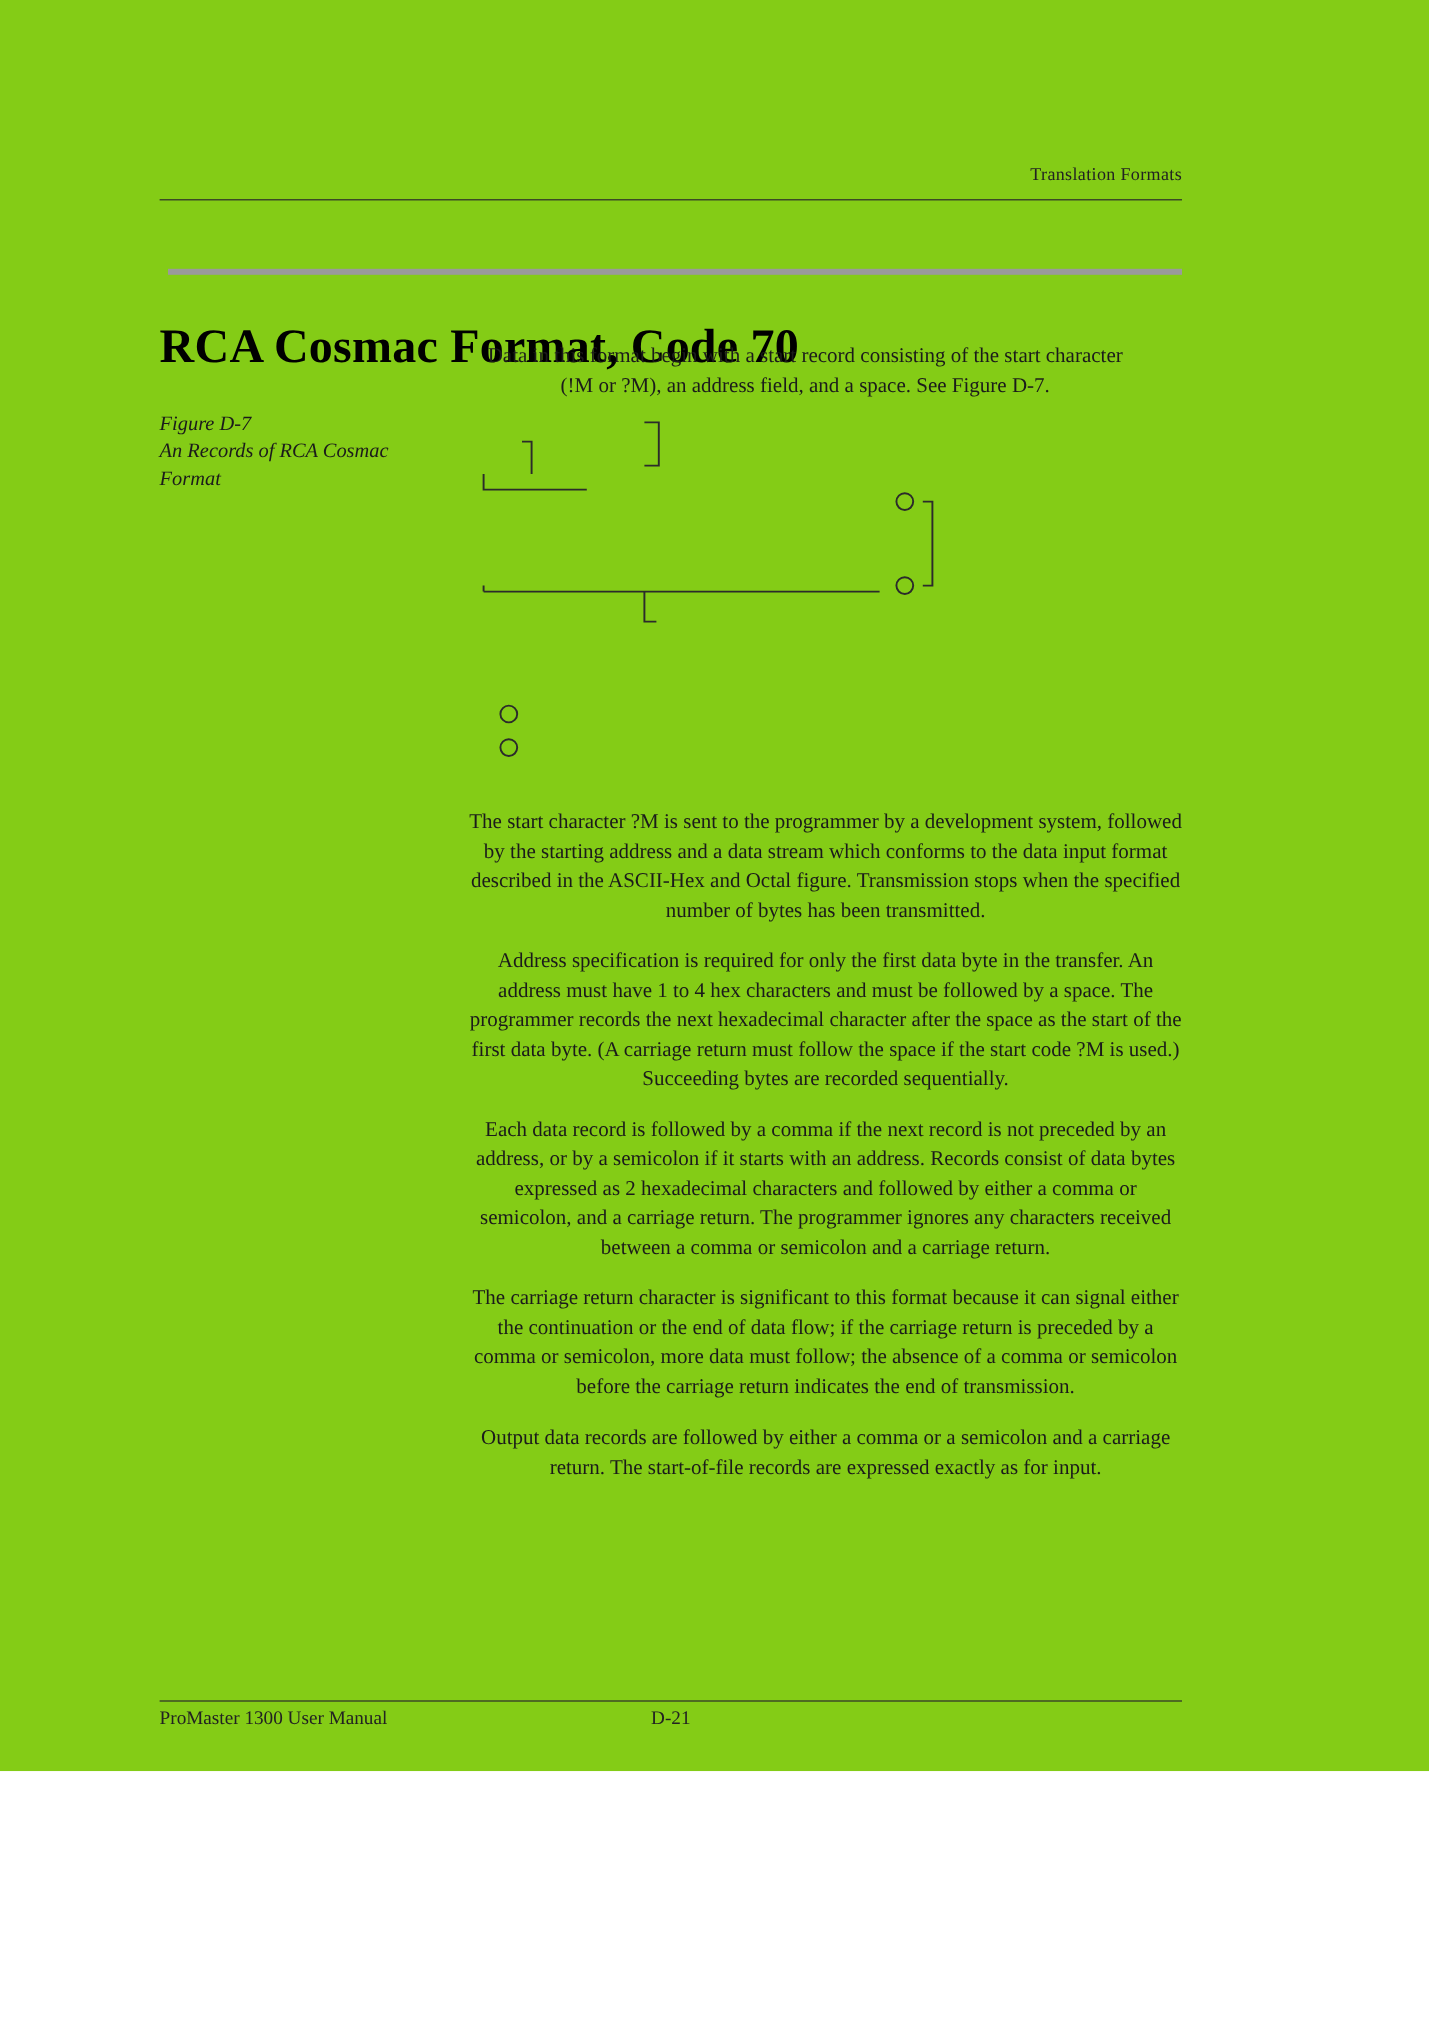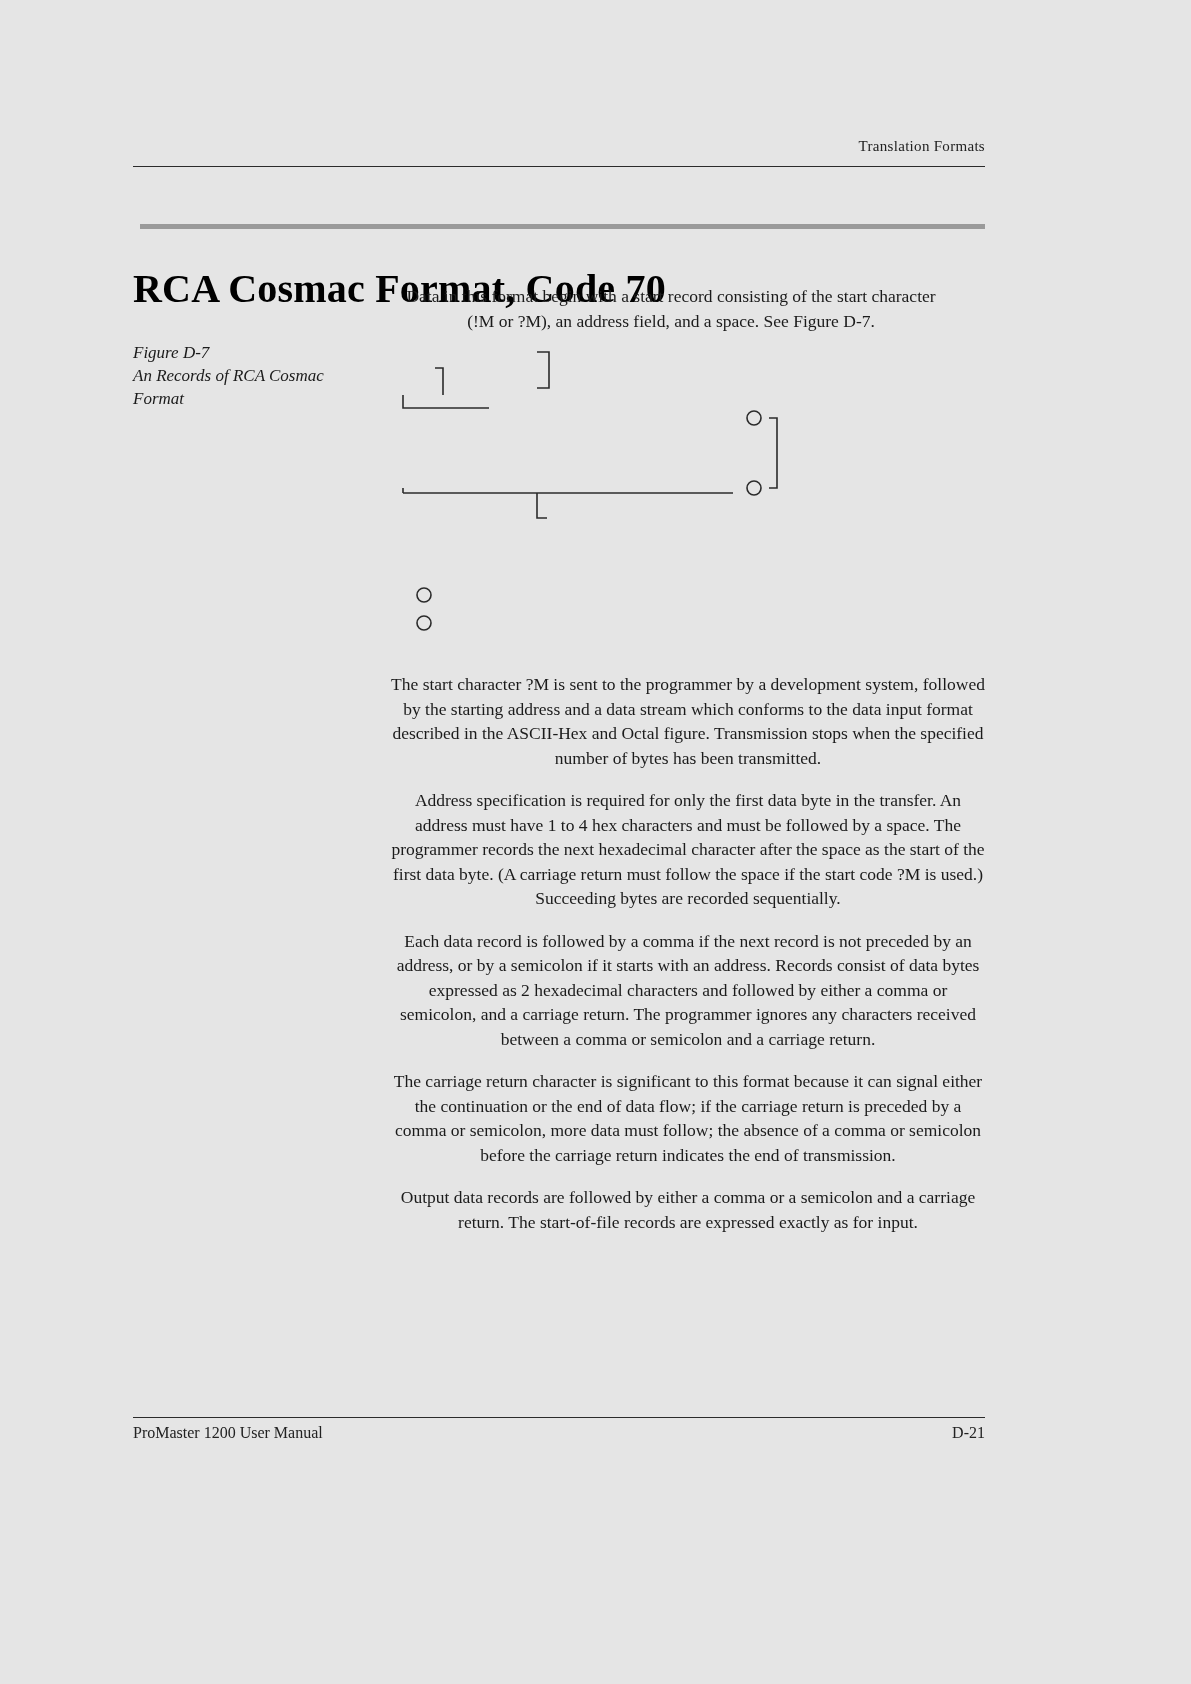--- a/index.html
+++ b/index.html
@@ -3,22 +3,22 @@
 <meta charset="utf-8">
 <style>
   html, body {
     margin: 0;
     padding: 0;
     background: #ffffff;
   }
   .page {
     position: relative;
     width: 1191px;
-    height: 1684px;
-    background: #e5e5e5;
+    height: 1476px;
+    background: #84cc16;
     font-family: "Liberation Serif", serif;
     color: #1a1a1a;
     overflow: hidden;
   }
 
   
   .running-head {
     position: absolute;
     left: 133px;
     top: 138px;
@@ -118,21 +118,21 @@
     top: 1424px;
     font-family: "Liberation Serif", serif;
     font-size: 16px;
     color: #222;
   }
   .footer-right {
     position: absolute;
     left: 133px;
     top: 1424px;
     width: 852px;
-    text-align: right;
+    text-align: center;
     font-family: "Liberation Serif", serif;
     font-size: 16px;
     color: #222;
   }
 </style>
 </head>
 <body>
 
 <div class="page">
 
@@ -178,16 +178,16 @@
 
   <div class="lower-text">
     <p class="para">The start character ?M is sent to the programmer by a development system, followed by the starting address and a data stream which conforms to the data input format described in the ASCII-Hex and Octal figure. Transmission stops when the specified number of bytes has been transmitted.</p>
     <p class="para">Address specification is required for only the first data byte in the transfer.  An address must have 1 to 4 hex characters and must be followed by a space. The programmer records the next hexadecimal character after the space as the start of the first data byte.  (A carriage return must follow the space if the start code ?M is used.)  Succeeding bytes are recorded sequentially.</p>
     <p class="para">Each data record is followed by a comma if the next record is not preceded by an address, or by a semicolon if it starts with an address.  Records consist of data bytes expressed as 2 hexadecimal characters and followed by either a comma or semicolon, and a carriage return. The programmer ignores any characters received between a comma or semicolon and a carriage return.</p>
     <p class="para">The carriage return character is significant to this format because it can signal either the continuation or the end of data flow; if the carriage return is preceded by a comma or semicolon, more data must follow; the absence of a comma or semicolon before the carriage return indicates the end of transmission.</p>
     <p class="para">Output data records are followed by either a comma or a semicolon and a carriage return. The start-of-file records are expressed exactly as for input.</p>
   </div>
 
   <div class="foot-rule"></div>
-  <div class="footer-left">ProMaster 1200 User Manual</div>
+  <div class="footer-left">ProMaster 1300 User Manual</div>
   <div class="footer-right">D-21</div>
 
 </div>
 
 </body></html>

